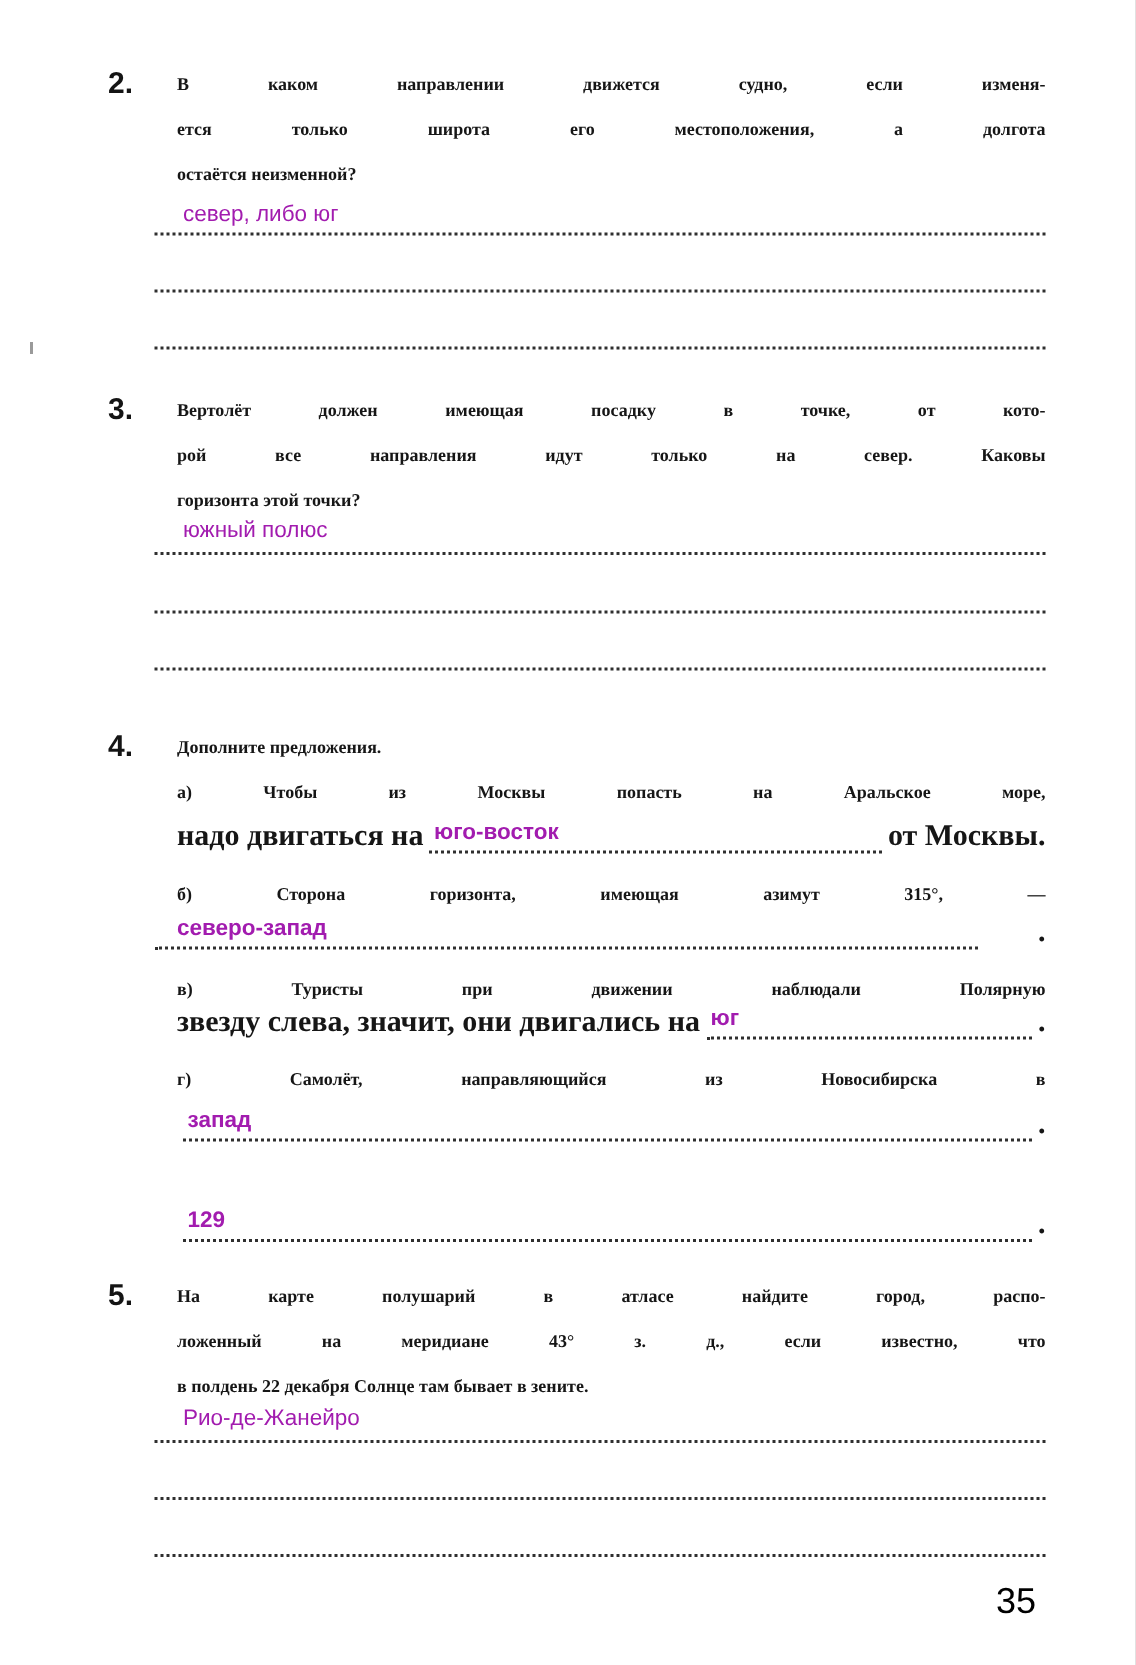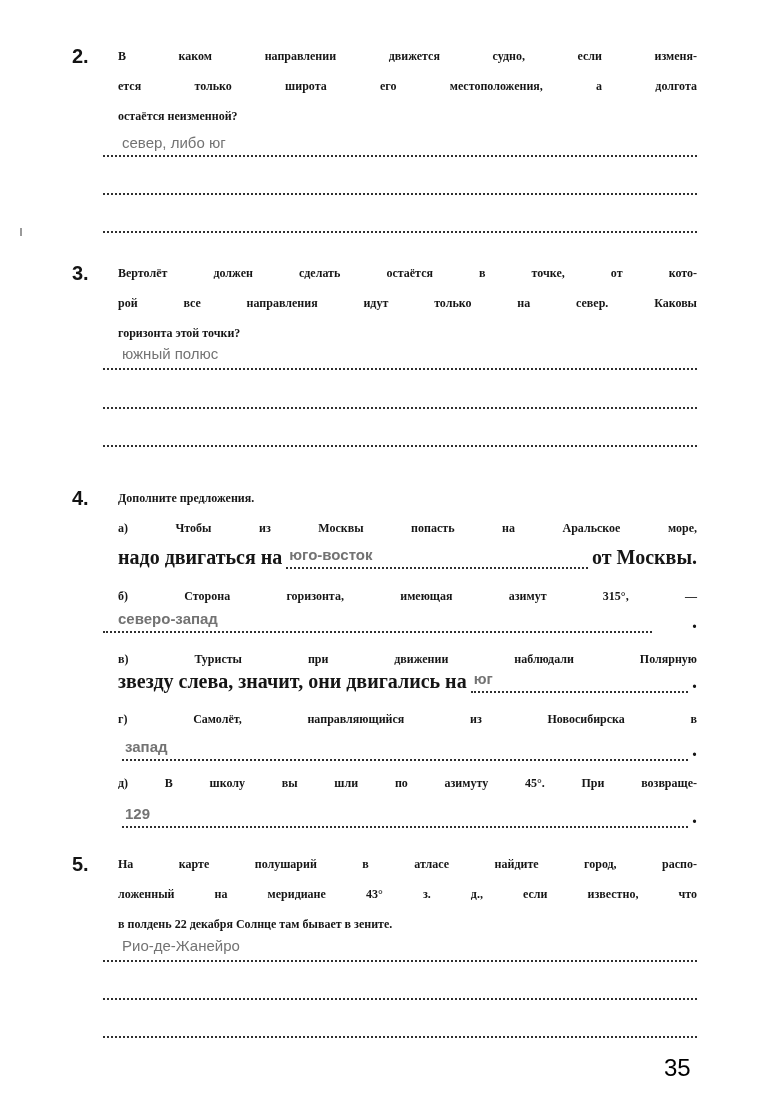--- a/index.html
+++ b/index.html
@@ -20,21 +20,21 @@
     position:absolute; left:118px; width:579px;
     font-family:"Liberation Serif", serif;
     font-weight:bold; font-size:12px; line-height:30px; color:#161616;
     white-space:nowrap;
   }
   .j { text-align:justify; text-align-last:justify; white-space:normal; }
   
   .hw {
     position:absolute;
     font-family:"Liberation Sans", sans-serif;
-    font-size:15px; line-height:20px; color:#737373; white-space:nowrap;
+    font-size:15px; line-height:20px; color:#a21caf; white-space:nowrap;
   }
   
   .dot {
     position:absolute; left:103px; width:594px; height:0;
     border-top:2px dotted #2f2f2f;
   }
   
   .fillline {
     position:absolute; left:118px; width:579px; height:30px;
     display:flex; align-items:flex-end;
@@ -67,21 +67,21 @@
   <div class="num" style="top:41px">2.</div>
   <div class="pl j" style="top:41px">В каком направлении движется судно, если изменя-</div>
   <div class="pl j" style="top:71px">ется только широта его местоположения, а долгота</div>
   <div class="pl" style="top:101px">остаётся неизменной?</div>
   <div class="hw" style="left:122px; top:133px">север, либо юг</div>
   <div class="dot" style="top:155px"></div>
   <div class="dot" style="top:193px"></div>
   <div class="dot" style="top:231px"></div>
 
   <div class="num" style="top:258px">3.</div>
-  <div class="pl j" style="top:258px">Вертолёт должен сделать остаётся в точке, от кото-</div>
+  <div class="pl j" style="top:258px">Вертолёт должен имеющая посадку в точке, от кото-</div>
   <div class="pl j" style="top:288px">рой все направления идут только на север. Каковы</div>
   <div class="pl" style="top:318px">горизонта этой точки?</div>
   <div class="hw" style="left:122px; top:344px">южный полюс</div>
   <div class="dot" style="top:368px"></div>
   <div class="dot" style="top:407px"></div>
   <div class="dot" style="top:445px"></div>
 
   <div class="num" style="top:483px">4.</div>
   <div class="pl" style="top:483px">Дополните предложения.</div>
 
@@ -112,21 +112,20 @@
   </div>
 
   <div class="pl j" style="top:704px">г) Самолёт, направляющийся из Новосибирска в</div>
   <div class="fillline" style="top:734px">
     <span class="fill">
         <span class="hw">запад</span>
       </span>
     <span class="txt">.</span>
   </div>
 
-  <div class="pl j" style="top:768px">д) В школу вы шли по азимуту 45°. При возвраще-</div>
   <div class="fillline" style="top:801px">
     <span class="fill">
         <span class="hw">129</span>
       </span>
     <span class="txt">.</span>
   </div>
 
   <div class="num" style="top:849px">5.</div>
   <div class="pl j" style="top:849px">На карте полушарий в атласе найдите город, распо-</div>
   <div class="pl j" style="top:879px">ложенный на меридиане 43° з. д., если известно, что</div>

